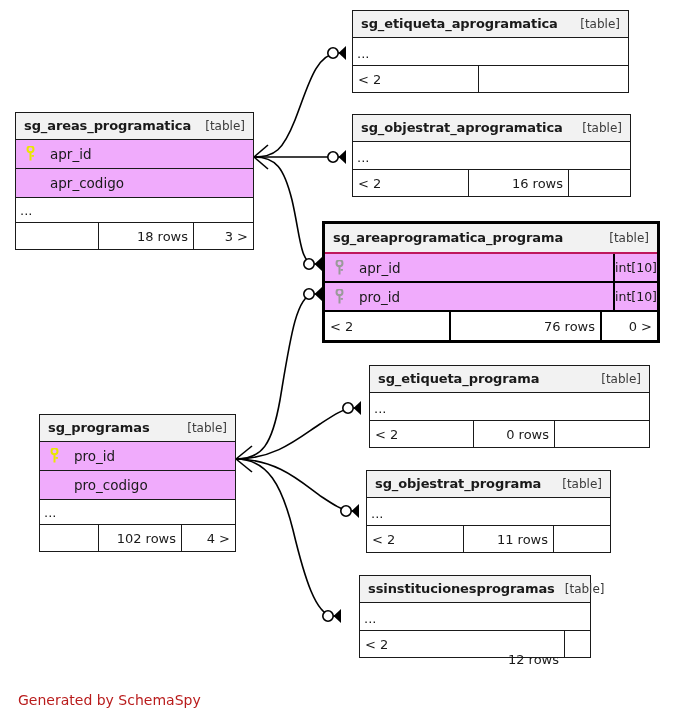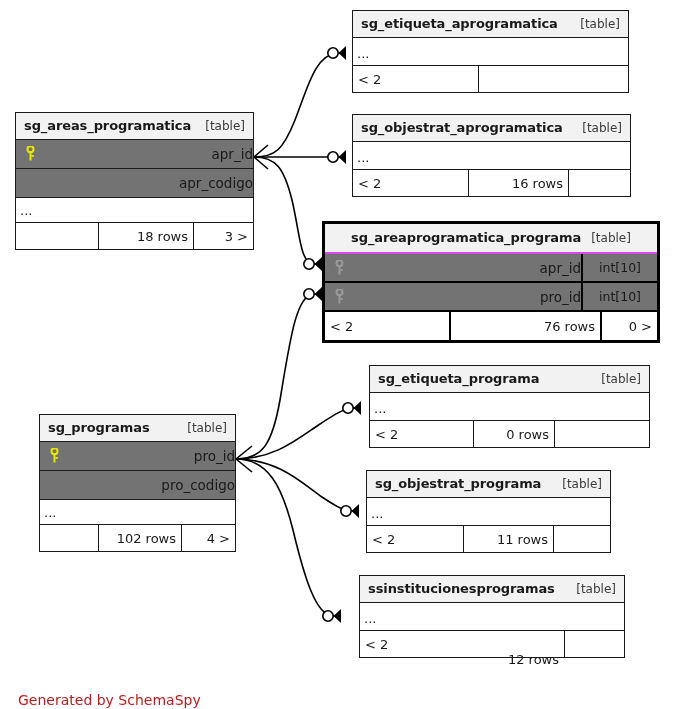--- a/index.html
+++ b/index.html
@@ -22,36 +22,35 @@
   .table-box.focus{border:3px solid #000000;}
 
   .thead{
     display:flex;align-items:center;justify-content:space-between;
     background:#f2f2f2;
     border-bottom:1px solid #1a1a1a;
     padding:3px 8px 4px 8px;
     box-sizing:border-box;
     height:27px;
   }
-  .focus .thead{border-bottom:2px solid #d946ef;justify-content:center;}
+  .focus .thead{border-bottom:2px solid #be185d;}
   .tname{font-size:13px;font-weight:bold;color:#1a1a1a;letter-spacing:-0.1px;white-space:nowrap;}
   .ttype{font-size:12px;color:#3b3b3b;padding-left:10px;white-space:nowrap;}
 
   .trow{
     display:flex;align-items:center;
     border-bottom:1px solid #1a1a1a;
     height:29px;box-sizing:border-box;
-    background:#737373;
-    text-align:right;
+    background:#f0abfc;
   }
   .focus .trow{border-bottom:2px solid #000;}
   .trow:last-child{border-bottom:none;}
   .colname{font-size:13.5px;color:#1a1a1a;padding-left:6px;white-space:nowrap;flex:1;}
   .coltype{
-    font-size:12.5px;color:#1a1a1a;padding:0 16px;white-space:nowrap;
+    font-size:12.5px;color:#1a1a1a;padding:0 0;white-space:nowrap;
     border-left:2px solid #000;height:100%;display:flex;align-items:center;
     box-sizing:border-box;
   }
   .keycell{width:28px;display:flex;align-items:center;justify-content:center;flex:none;}
   .pad{width:28px;flex:none;}
 
   .ellipsis-row{
     display:flex;align-items:flex-end;
     border-bottom:1px solid #1a1a1a;
     height:25px;box-sizing:border-box;
@@ -276,21 +275,21 @@
     <div class="ellipsis-row" style="height:28px;">
       <span>...</span>
     </div>
     <div class="tfoot">
       <span class="fcell first" style="width:96px;">&lt; 2</span>
       <span class="fcell rows" style="width:90px;">11 rows</span>
       <span class="fcell fk" style="flex:1;"></span>
     </div>
   </div>
 
-  <div class="table-box" style="left:359px;top:575px;width:266px;">
+  <div class="table-box" style="left:359px;top:575px;width:232px;">
     <div class="thead">
       <span class="tname">ssinstitucionesprogramas</span>
       <span class="ttype">[table]</span>
     </div>
     <div class="ellipsis-row" style="height:28px;">
       <span>...</span>
     </div>
     <div class="tfoot">
       <span class="fcell first" style="width:105px;">&lt; 2</span>
       <span class="fcell rows" style="width:99px;margin-top:28px;">12 rows</span>

